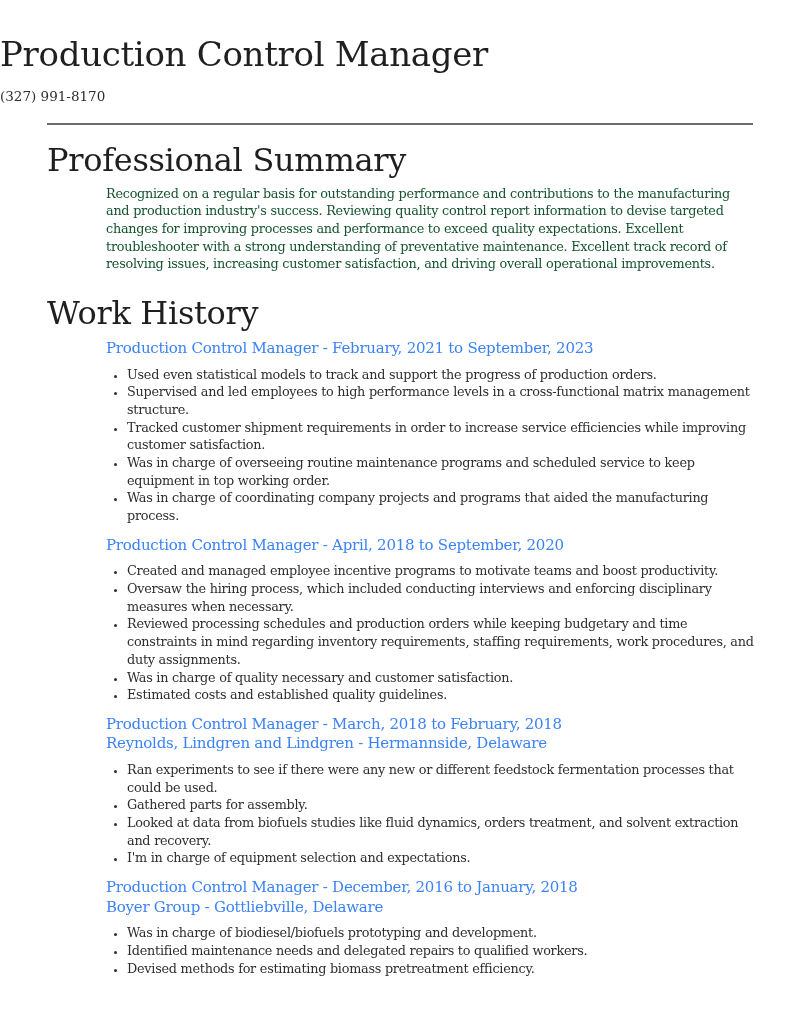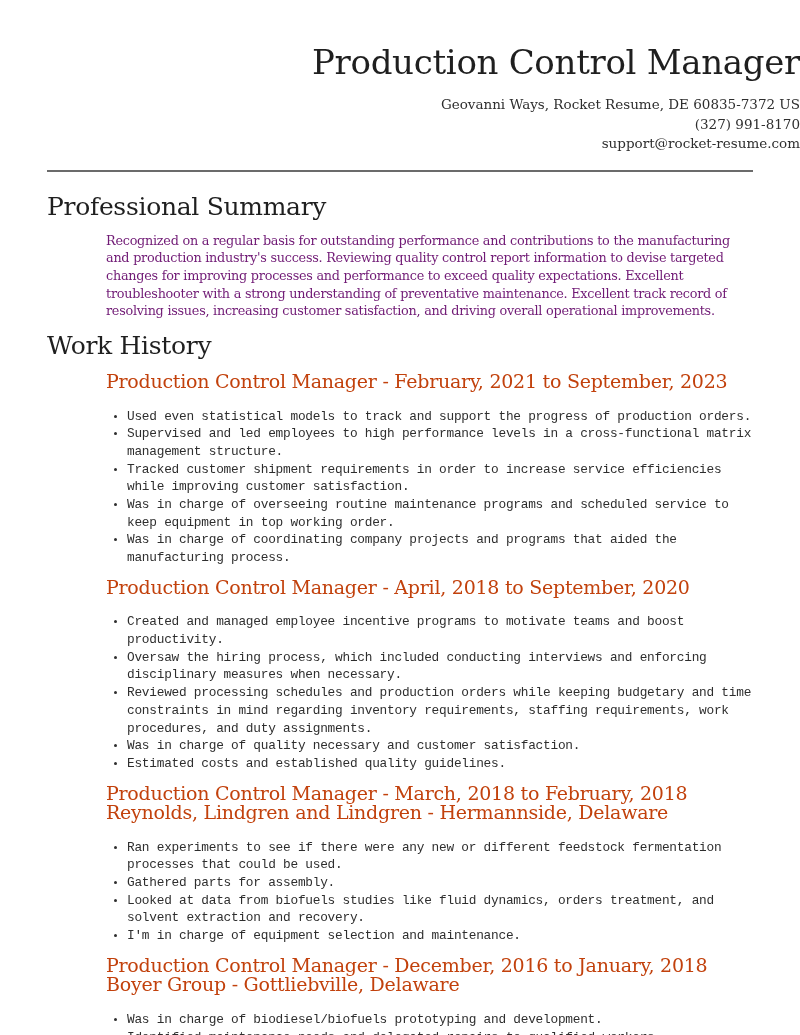--- a/index.html
+++ b/index.html
@@ -2,58 +2,56 @@
 <html><head>
 <meta charset="utf-8">
 <style>
   html, body { margin: 0; padding: 0; background: #ffffff; }
   body {
     width: 800px; height: 1035px; overflow: hidden;
     font-family: "DejaVu Serif", "Liberation Serif", serif;
     color: #2a2a2a;
   }
   .page { position: relative; width: 800px; }
-  .header { text-align: right; padding-top: 40px; }
+  .header { text-align: left; padding-top: 32px; }
   .name {
     font-size: 34px; font-weight: normal; color: #1f1f1f;
     margin: 0; line-height: 44px; letter-spacing: -0.3px;
   }
   .contact { margin-top: 11px; font-size: 13.5px; line-height: 19.5px; color: #2e2e2e; }
   .rule { margin: 16px 47px 0 47px; height: 0; border-top: 2px solid #6b6b6b; }
   .section-title {
-    font-size: 25px; font-weight: normal; color: #1f1f1f;
+    font-size: 32px; font-weight: normal; color: #1f1f1f;
     margin: 0 0 0 47px; line-height: 34px; letter-spacing: -0.3px;
   }
   .summary-title { margin-top: 18px; }
   .summary {
-    margin: 8px 50px 0 106px; font-size: 12.8px; line-height: 17.7px; color: #701a75;
+    margin: 8px 50px 0 106px; font-size: 12.8px; line-height: 17.7px; color: #14532d;
     letter-spacing: -0.25px;
   }
-  .work-title { margin-top: 9px; }
+  .work-title { margin-top: 23px; }
   .job { margin: 0 45px 0 106px; }
-  .job-head { font-size: 19px; line-height: 19.5px; color: #c2410c; letter-spacing: -0.25px; }
+  .job-head { font-size: 15px; line-height: 19.5px; color: #3b82f6; letter-spacing: -0.25px; }
   .job-first { margin-top: 9px; }
   .job + .job { margin-top: 11px; }
   ul.bullets {
-    margin: 16px 0 0 0; padding: 0 0 0 21px;
-    font-size: 12.8px; line-height: 17.7px; color: #2e2e2e; letter-spacing: -0.25px; font-family: Liberation Mono, monospace;
+    margin: 7px 0 0 0; padding: 0 0 0 21px;
+    font-size: 12.8px; line-height: 17.7px; color: #2e2e2e; letter-spacing: -0.25px;
   }
   ul.bullets li { margin: 0; padding-left: 0; }
   ul.bullets li::marker { font-size: 11px; }
 </style>
 </head>
 <body>
 
 <div class="page">
   <div class="header">
     <h1 class="name">Production Control Manager</h1>
     <div class="contact">
-      <div>Geovanni Ways, Rocket Resume, DE 60835-7372 US</div>
       <div>(327) 991-8170</div>
-      <div>support@rocket-resume.com</div>
     </div>
   </div>
   <div class="rule"></div>
 
   <h2 class="section-title summary-title">Professional Summary</h2>
   <p class="summary">Recognized on a regular basis for outstanding performance and contributions to the manufacturing and production industry's success. Reviewing quality control report information to devise targeted changes for improving processes and performance to exceed quality expectations. Excellent troubleshooter with a strong understanding of preventative maintenance. Excellent track record of resolving issues, increasing customer satisfaction, and driving overall operational improvements.</p>
 
   <h2 class="section-title work-title">Work History</h2>
 
   <div class="job job-first">
@@ -78,21 +76,21 @@
     </ul>
   </div>
 
   <div class="job">
     <div class="job-head">Production Control Manager - March, 2018 to February, 2018</div>
     <div class="job-head">Reynolds, Lindgren and Lindgren - Hermannside, Delaware</div>
     <ul class="bullets">
       <li>Ran experiments to see if there were any new or different feedstock fermentation processes that could be used.</li>
       <li>Gathered parts for assembly.</li>
       <li>Looked at data from biofuels studies like fluid dynamics, orders treatment, and solvent extraction and recovery.</li>
-      <li>I'm in charge of equipment selection and maintenance.</li>
+      <li>I'm in charge of equipment selection and expectations.</li>
     </ul>
   </div>
 
   <div class="job">
     <div class="job-head">Production Control Manager - December, 2016 to January, 2018</div>
     <div class="job-head">Boyer Group - Gottliebville, Delaware</div>
     <ul class="bullets">
       <li>Was in charge of biodiesel/biofuels prototyping and development.</li>
       <li>Identified maintenance needs and delegated repairs to qualified workers.</li>
       <li>Devised methods for estimating biomass pretreatment efficiency.</li>

